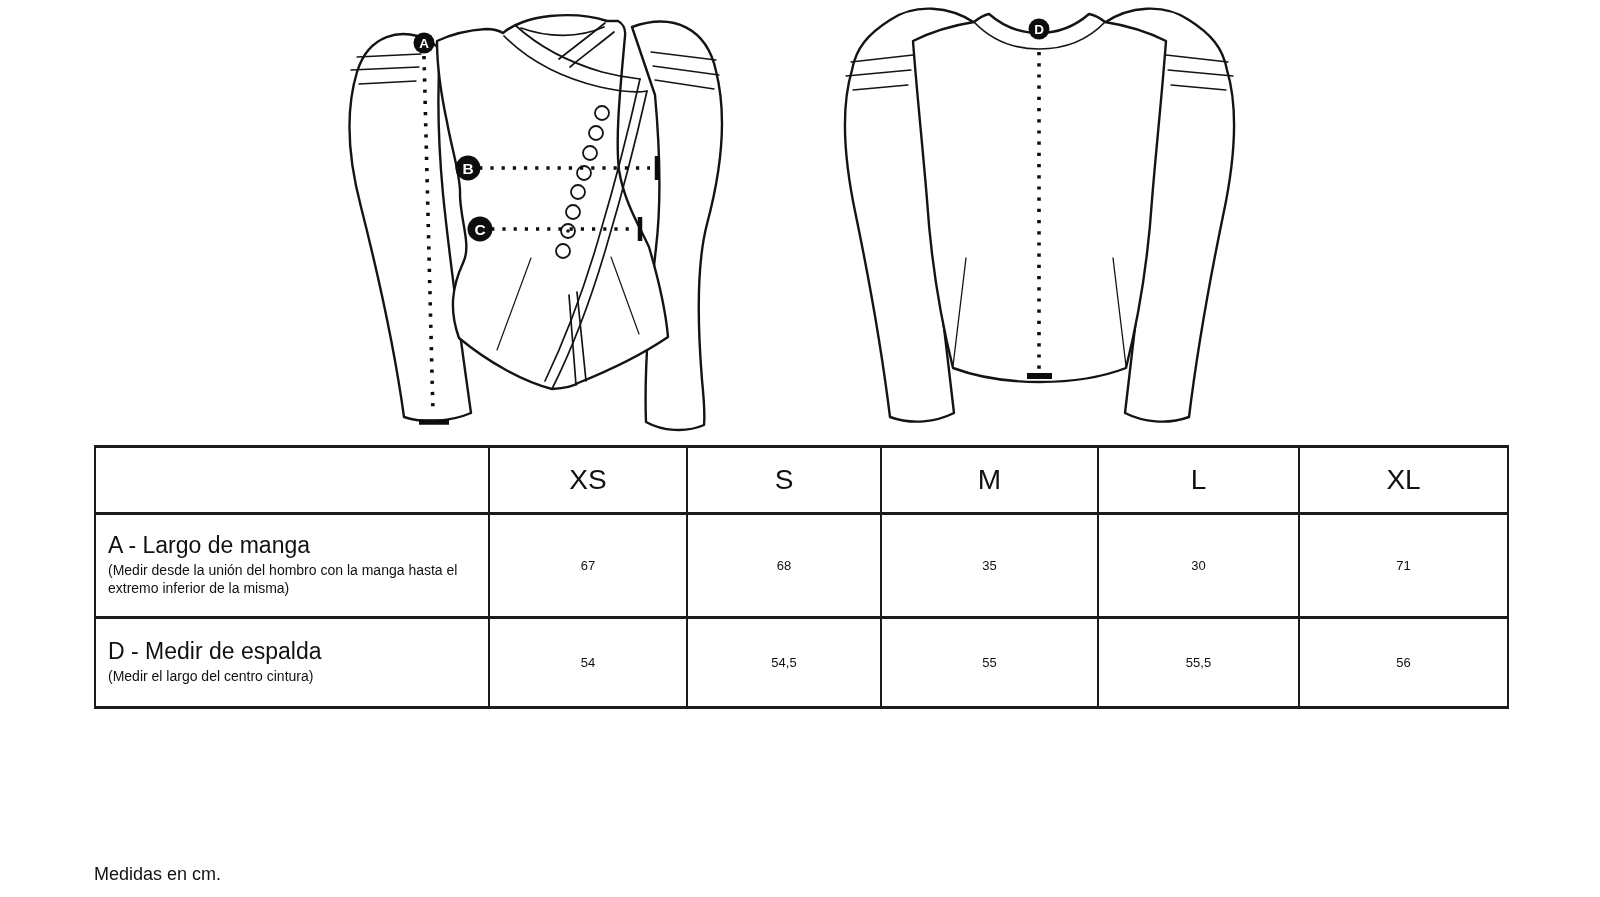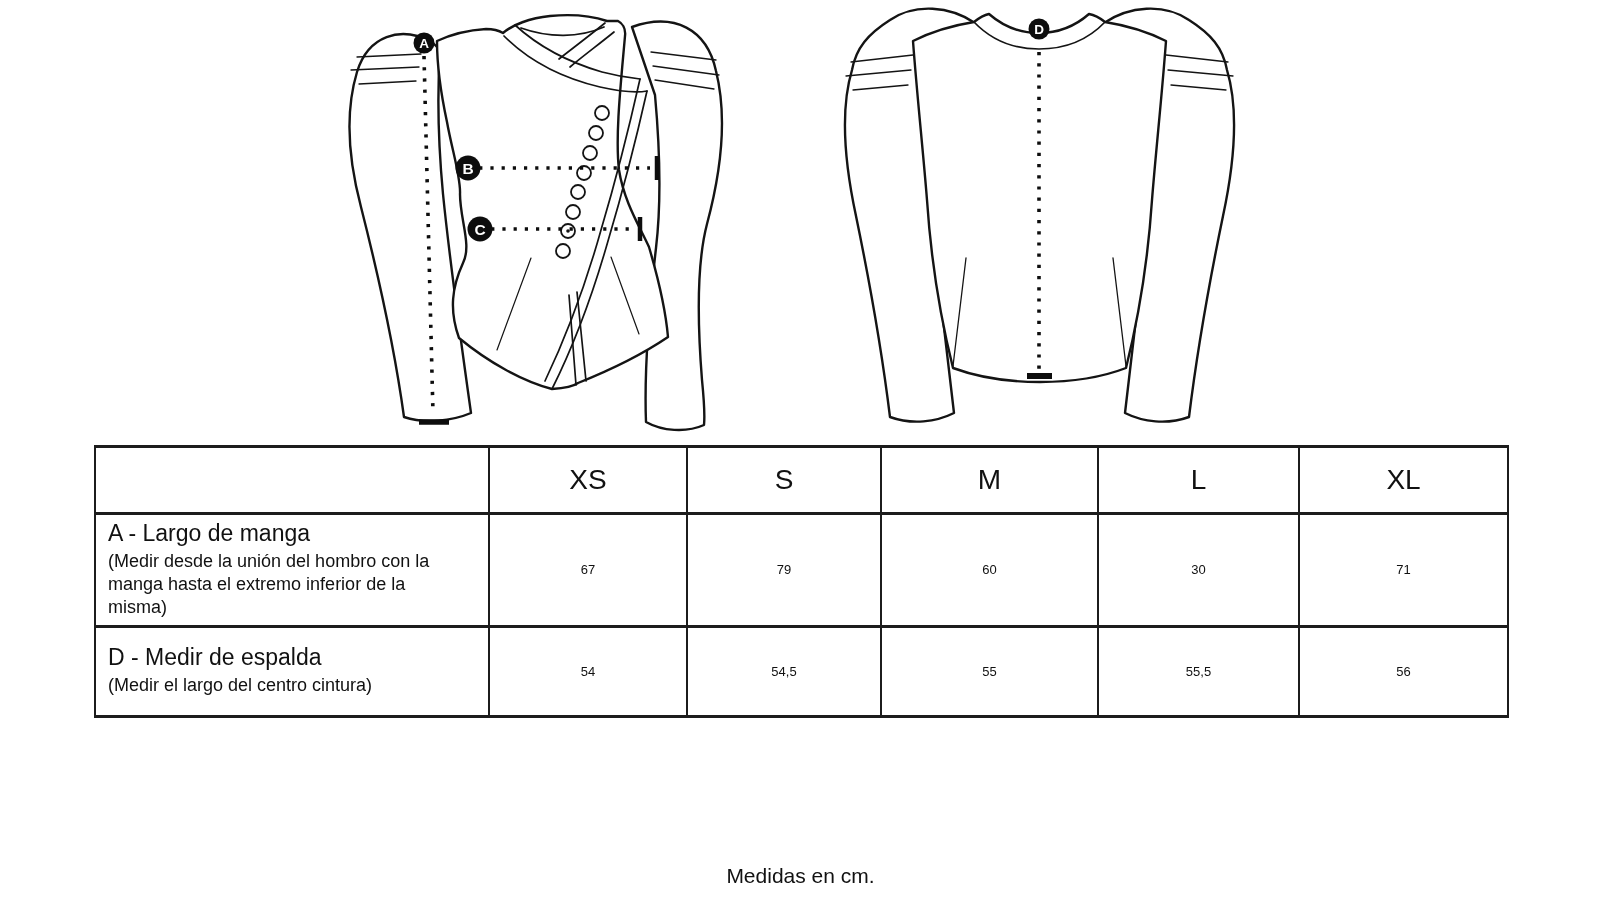--- a/index.html
+++ b/index.html
@@ -8,26 +8,26 @@
   svg.garments{position:absolute;left:0;top:0;}
 
   table.size-table{position:absolute;left:94px;top:445px;width:1413px;
                    border-collapse:collapse;table-layout:fixed;background:#fff;}
   .size-table th,.size-table td{border:2px solid #1c1c1c;border-top-width:3px;border-bottom-width:3px;
                    background:#fff;padding:0;}
   .size-table th.size-h{font-size:28px;font-weight:400;text-align:center;height:64px;}
   .size-table td.val{font-size:13px;font-weight:400;text-align:center;vertical-align:middle;}
   .size-table td.label{vertical-align:middle;text-align:left;padding:6px 21px 6px 12px;}
   .row-title{font-size:23px;line-height:1.12;font-weight:400;}
-  .row-note{font-size:18px;line-height:1.28;margin-top:3px;}
+  .row-note{font-size:14px;line-height:1.28;margin-top:3px;}
   tr.r-ab td{height:89px;}
   tr.r-c td{height:73px;}
   tr.r-d td{height:75px;}
-  .footnote{position:absolute;left:94px;top:864px;width:1413px;text-align:center;
-            font-size:21px;color:#111;}
+  .footnote{position:absolute;left:94px;top:864px;width:1413px;text-align:left;
+            font-size:18px;color:#111;}
 </style>
 </head>
 <body>
 
 <div class="stage">
 
   <svg class="garments" width="1600" height="442" viewBox="0 0 1600 442" aria-hidden="true">
 
     <g stroke="#141414" fill="none" stroke-linecap="round" stroke-linejoin="round">
 
@@ -147,22 +147,22 @@
         <th class="size-h">XL</th>
       </tr>
     </thead>
     <tbody>
       <tr class="r-ab">
         <td class="label">
           <div class="row-title">A - Largo de manga</div>
           <div class="row-note">(Medir desde la unión del hombro con la manga hasta el extremo inferior de la misma)</div>
         </td>
         <td class="val">67</td>
-        <td class="val">79</td>
-        <td class="val">60</td>
+        <td class="val">68</td>
+        <td class="val">35</td>
         <td class="val">30</td>
         <td class="val">71</td>
       </tr>
       <tr class="r-d">
         <td class="label">
           <div class="row-title">D - Medir de espalda</div>
           <div class="row-note">(Medir el largo del centro cintura)</div>
         </td>
         <td class="val">54</td>
         <td class="val">54,5</td>

